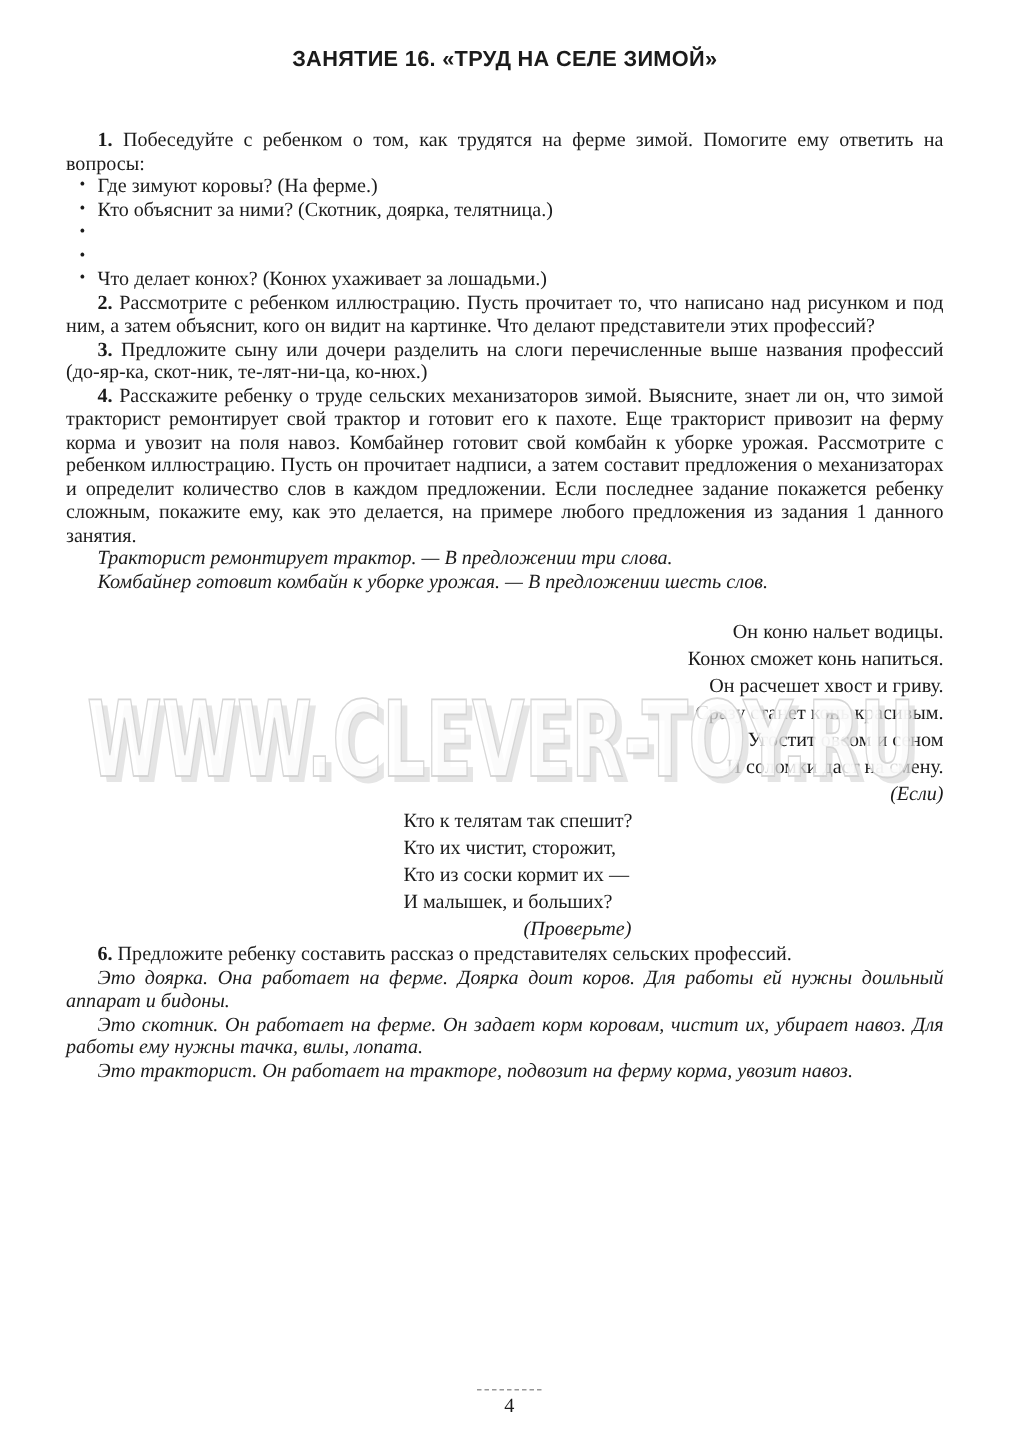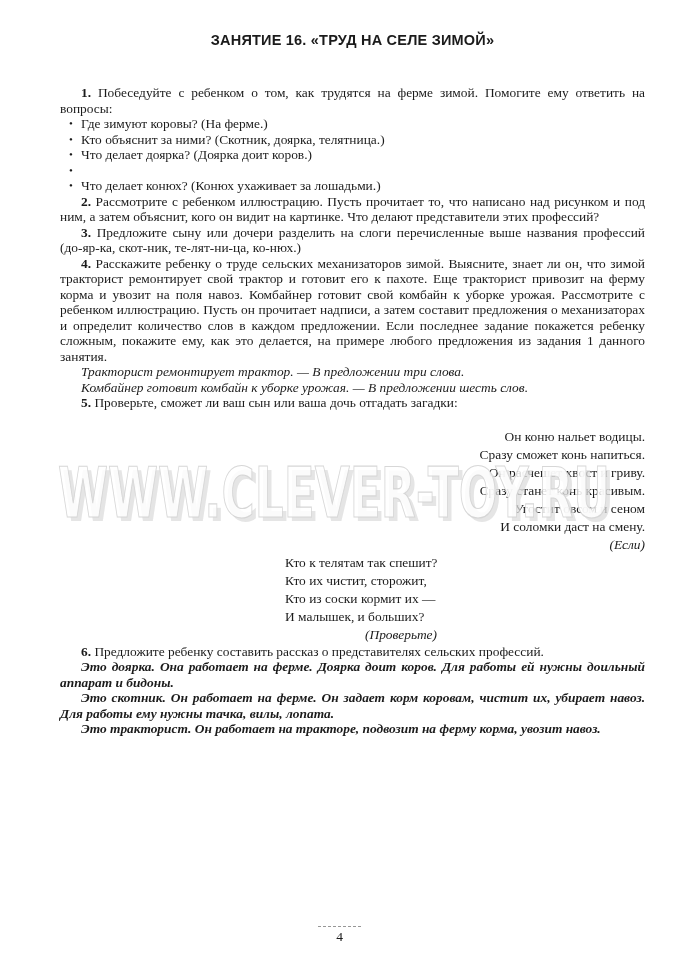--- a/index.html
+++ b/index.html
@@ -1,41 +1,41 @@
 <!DOCTYPE html>
 <html lang="ru"><head>
 <meta charset="utf-8">
 <style>
   html,body { margin:0; padding:0; background:#ffffff; }
   .page {
     position:relative; width:679px; height:960px; background:#ffffff;
     overflow:hidden; font-family:"Liberation Serif", serif; color:#1b1b1b;
   }
   .content {
-    position:absolute; left:60px; top:33px; width:585px; z-index:1;
+    position:absolute; left:44px; top:33px; width:585px; z-index:1;
     font-size:13.4px; line-height:15.5px; text-align:justify;
   }
   .title {
     font-family:"Liberation Sans", sans-serif; font-weight:bold;
     font-size:14.5px; line-height:15px; text-align:center;
     margin:0 0 37px 0; letter-spacing:.2px;
   }
   p.body { margin:0; text-indent:21px; }
   p.body .num { font-weight:bold; }
   .bullets { text-align:left; }
   .bullet-row { display:flex; }
   .dot { flex:0 0 21px; box-sizing:border-box; padding-left:9px; font-size:11px; line-height:15.5px; }
   .examples { text-align:left; }
   .example-line { font-style:italic; text-indent:21px; }
   .riddle { margin-left:225px; line-height:18px; text-align:left; }
   .riddle-1 { margin-top:17px;text-align:right; }
   .riddle-2 { margin-top:0; }
   .r-answer { font-style:italic; margin-left:80px; }
   .task6 { margin-top:6px; }
-  .story { margin:0; text-indent:21px; font-style:italic;font-weight:bold; }
+  .story { margin:0; text-indent:21px; font-style:italic; }
   .watermark {
     position:absolute; left:0; top:440px; width:679px; height:120px;
     z-index:2; pointer-events:none;
   }
   .wm-shadow {
     font-family:"DejaVu Sans", sans-serif; font-weight:bold; font-size:70px;
     fill:#dcdcdc; fill-opacity:0.75;
   }
   .wm-main {
     font-family:"DejaVu Sans", sans-serif; font-weight:bold; font-size:70px;
@@ -71,21 +71,20 @@
       <div class="bullet-row">
         <span class="dot">•</span>
         <span>Где зимуют коровы? (На ферме.)</span>
       </div>
       <div class="bullet-row">
         <span class="dot">•</span>
         <span>Кто объяснит за ними? (Скотник, доярка, телятница.)</span>
       </div>
       <div class="bullet-row">
         <span class="dot">•</span>
-        <span>Что делает доярка? (Доярка доит коров.)</span>
       </div>
       <div class="bullet-row">
         <span class="dot">•</span>
       </div>
       <div class="bullet-row">
         <span class="dot">•</span>
         <span>Что делает конюх? (Конюх ухаживает за лошадьми.)</span>
       </div>
     </div>
 
@@ -93,25 +92,24 @@
 
     <p class="body"><b class="num">3.</b> <span>Предложите сыну или дочери разделить на слоги перечисленные выше названия профессий (до-яр-ка, скот-ник, те-лят-ни-ца, ко-нюх.)</span></p>
 
     <p class="body"><b class="num">4.</b> <span>Расскажите ребенку о труде сельских механизаторов зимой. Выясните, знает ли он, что зимой тракторист ремонтирует свой трактор и готовит его к пахоте. Еще тракторист привозит на ферму корма и увозит на поля навоз. Комбайнер готовит свой комбайн к уборке урожая. Рассмотрите с ребенком иллюстрацию. Пусть он прочитает надписи, а затем составит предложения о механизаторах и определит количество слов в каждом предложении. Если последнее задание покажется ребенку сложным, покажите ему, как это делается, на примере любого предложения из задания 1 данного занятия.</span></p>
 
     <div class="examples">
       <div class="example-line">Тракторист ремонтирует трактор. — В предложении три слова.</div>
       <div class="example-line">Комбайнер готовит комбайн к уборке урожая. — В предложении шесть слов.</div>
     </div>
 
-    <p class="body"><b class="num">5.</b> <span>Проверьте, сможет ли ваш сын или ваша дочь отгадать загадки:</span></p>
 
     <div class="riddle riddle-1">
       <div class="r-line">Он коню нальет водицы.</div>
-      <div class="r-line">Сразу сможет конь напиться.</div>
+      <div class="r-line">Конюх сможет конь напиться.</div>
       <div class="r-line">Он расчешет хвост и гриву.</div>
       <div class="r-line">Сразу станет конь красивым.</div>
       <div class="r-line">Угостит овсом и сеном</div>
       <div class="r-line">И соломки даст на смену.</div>
       <div class="r-answer">(Если)</div>
     </div>
 
     <div class="riddle riddle-2">
       <div class="r-line">Кто к телятам так спешит?</div>
       <div class="r-line">Кто их чистит, сторожит,</div>

